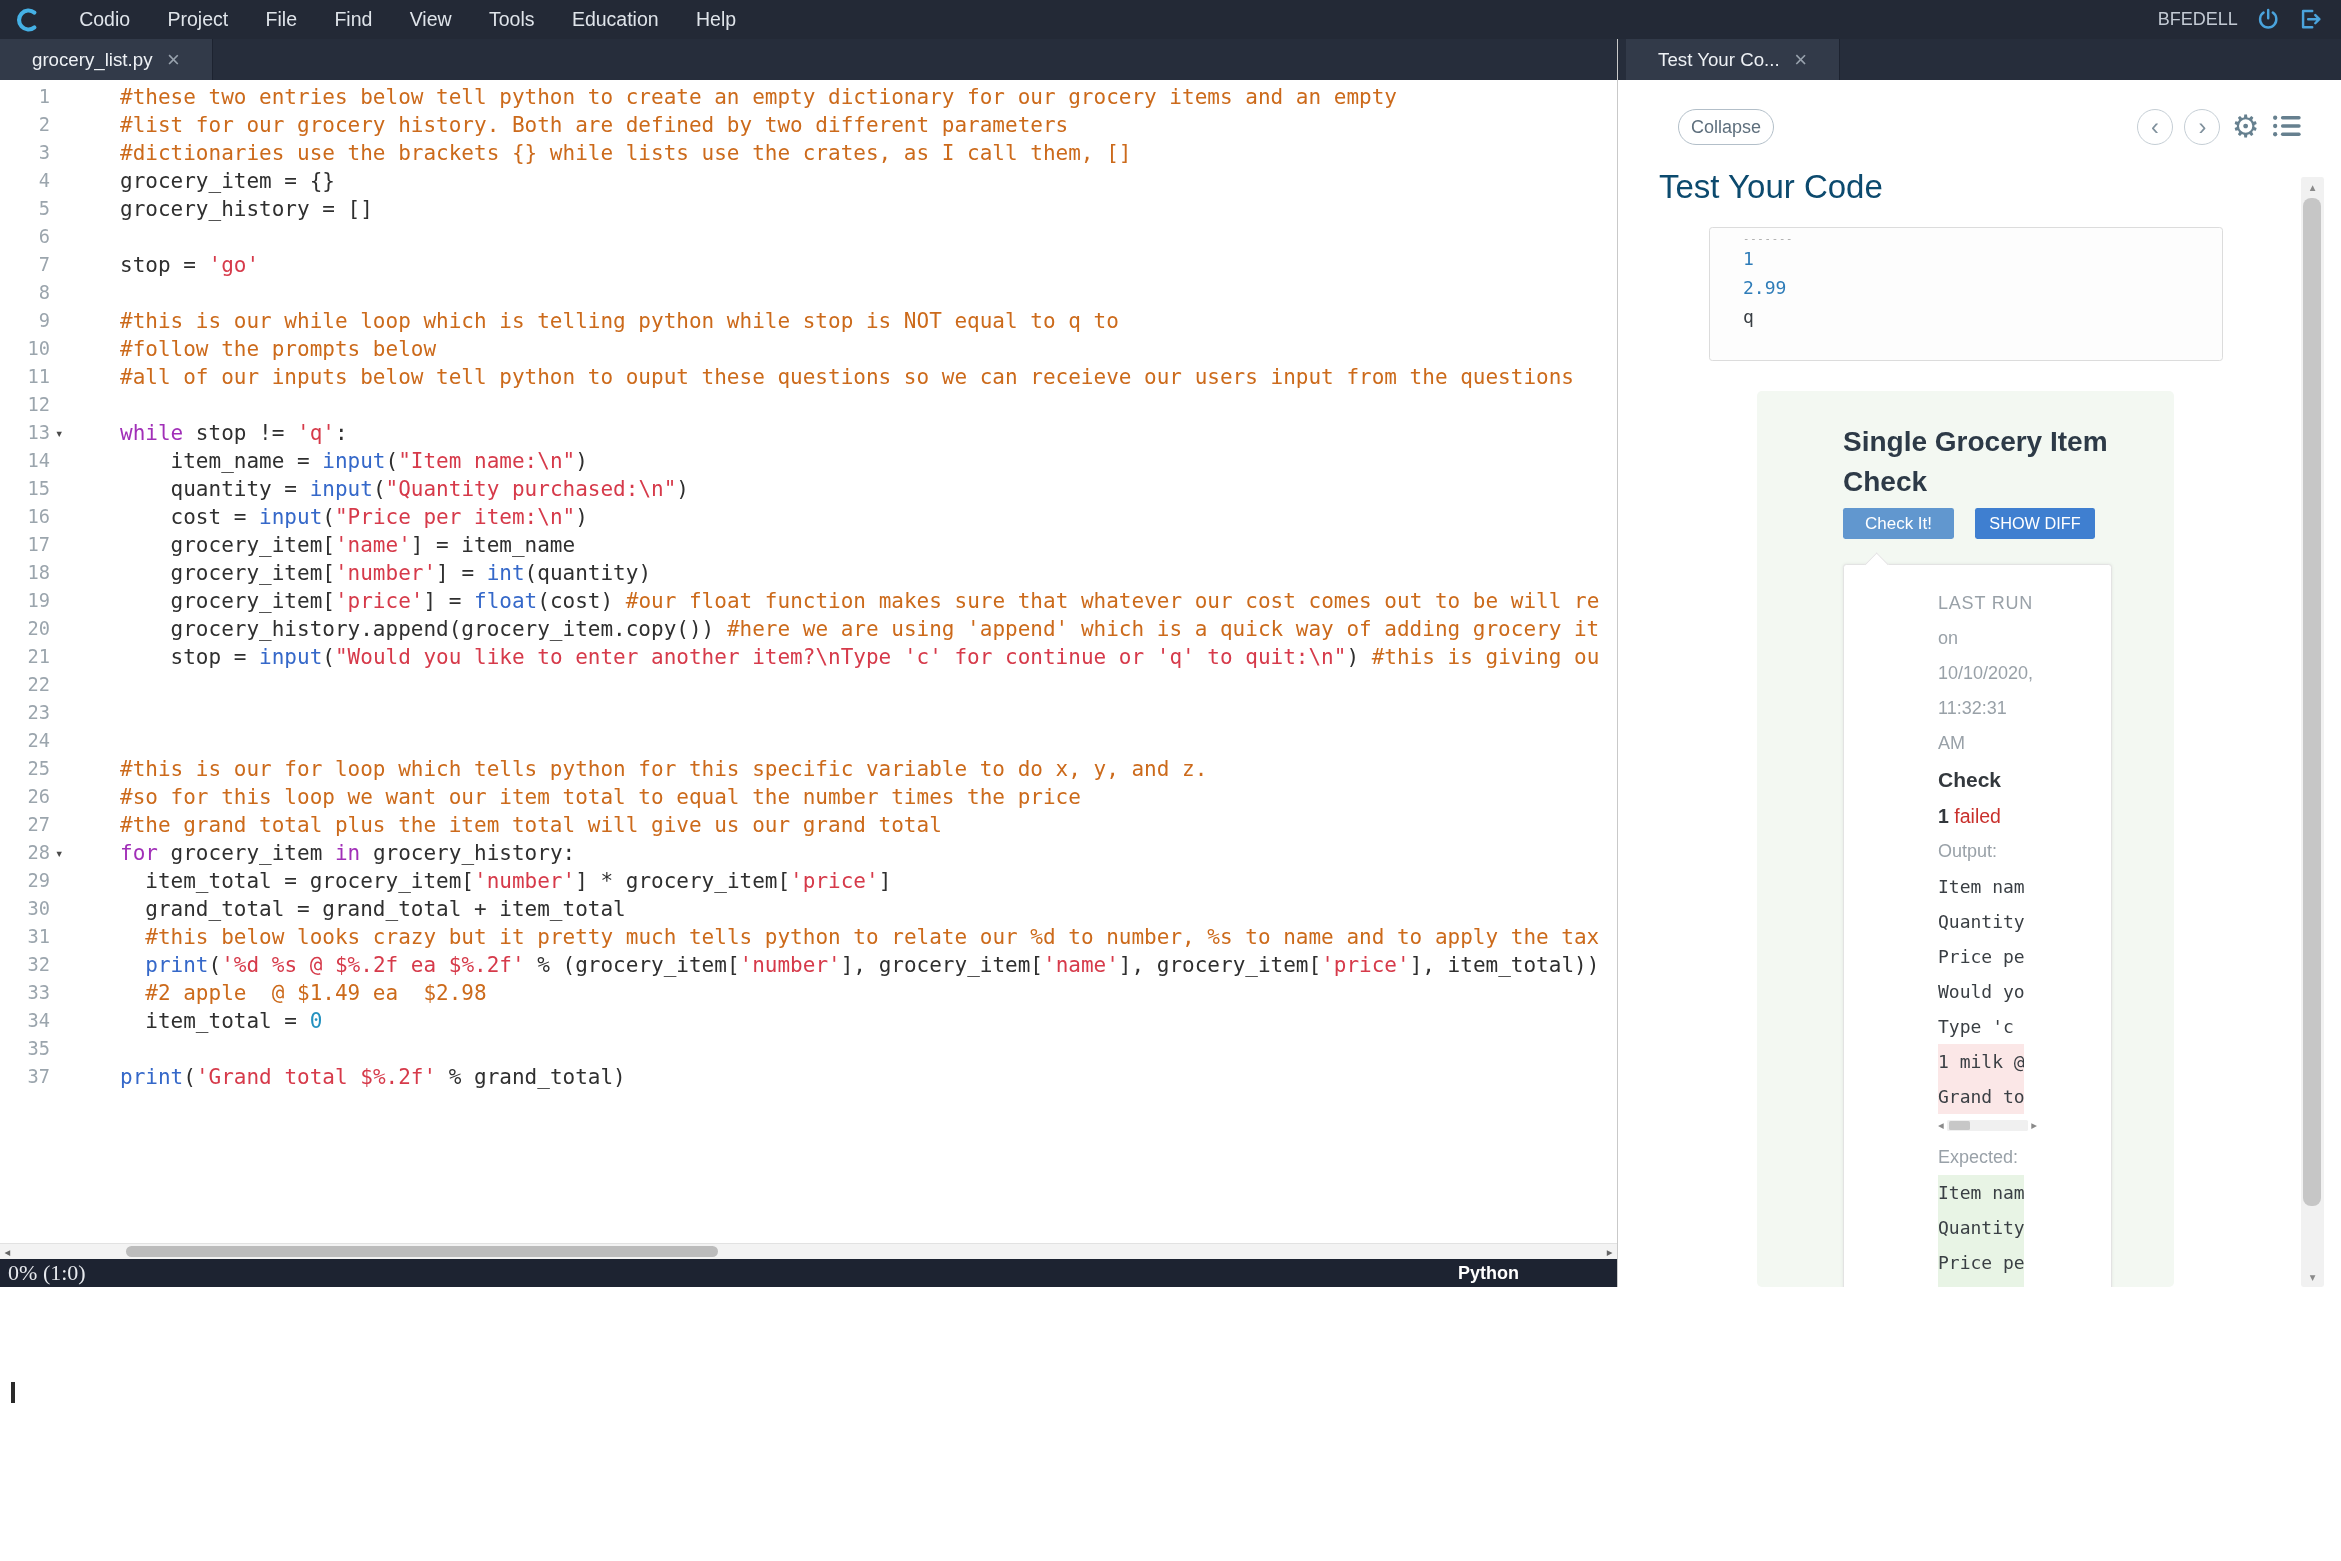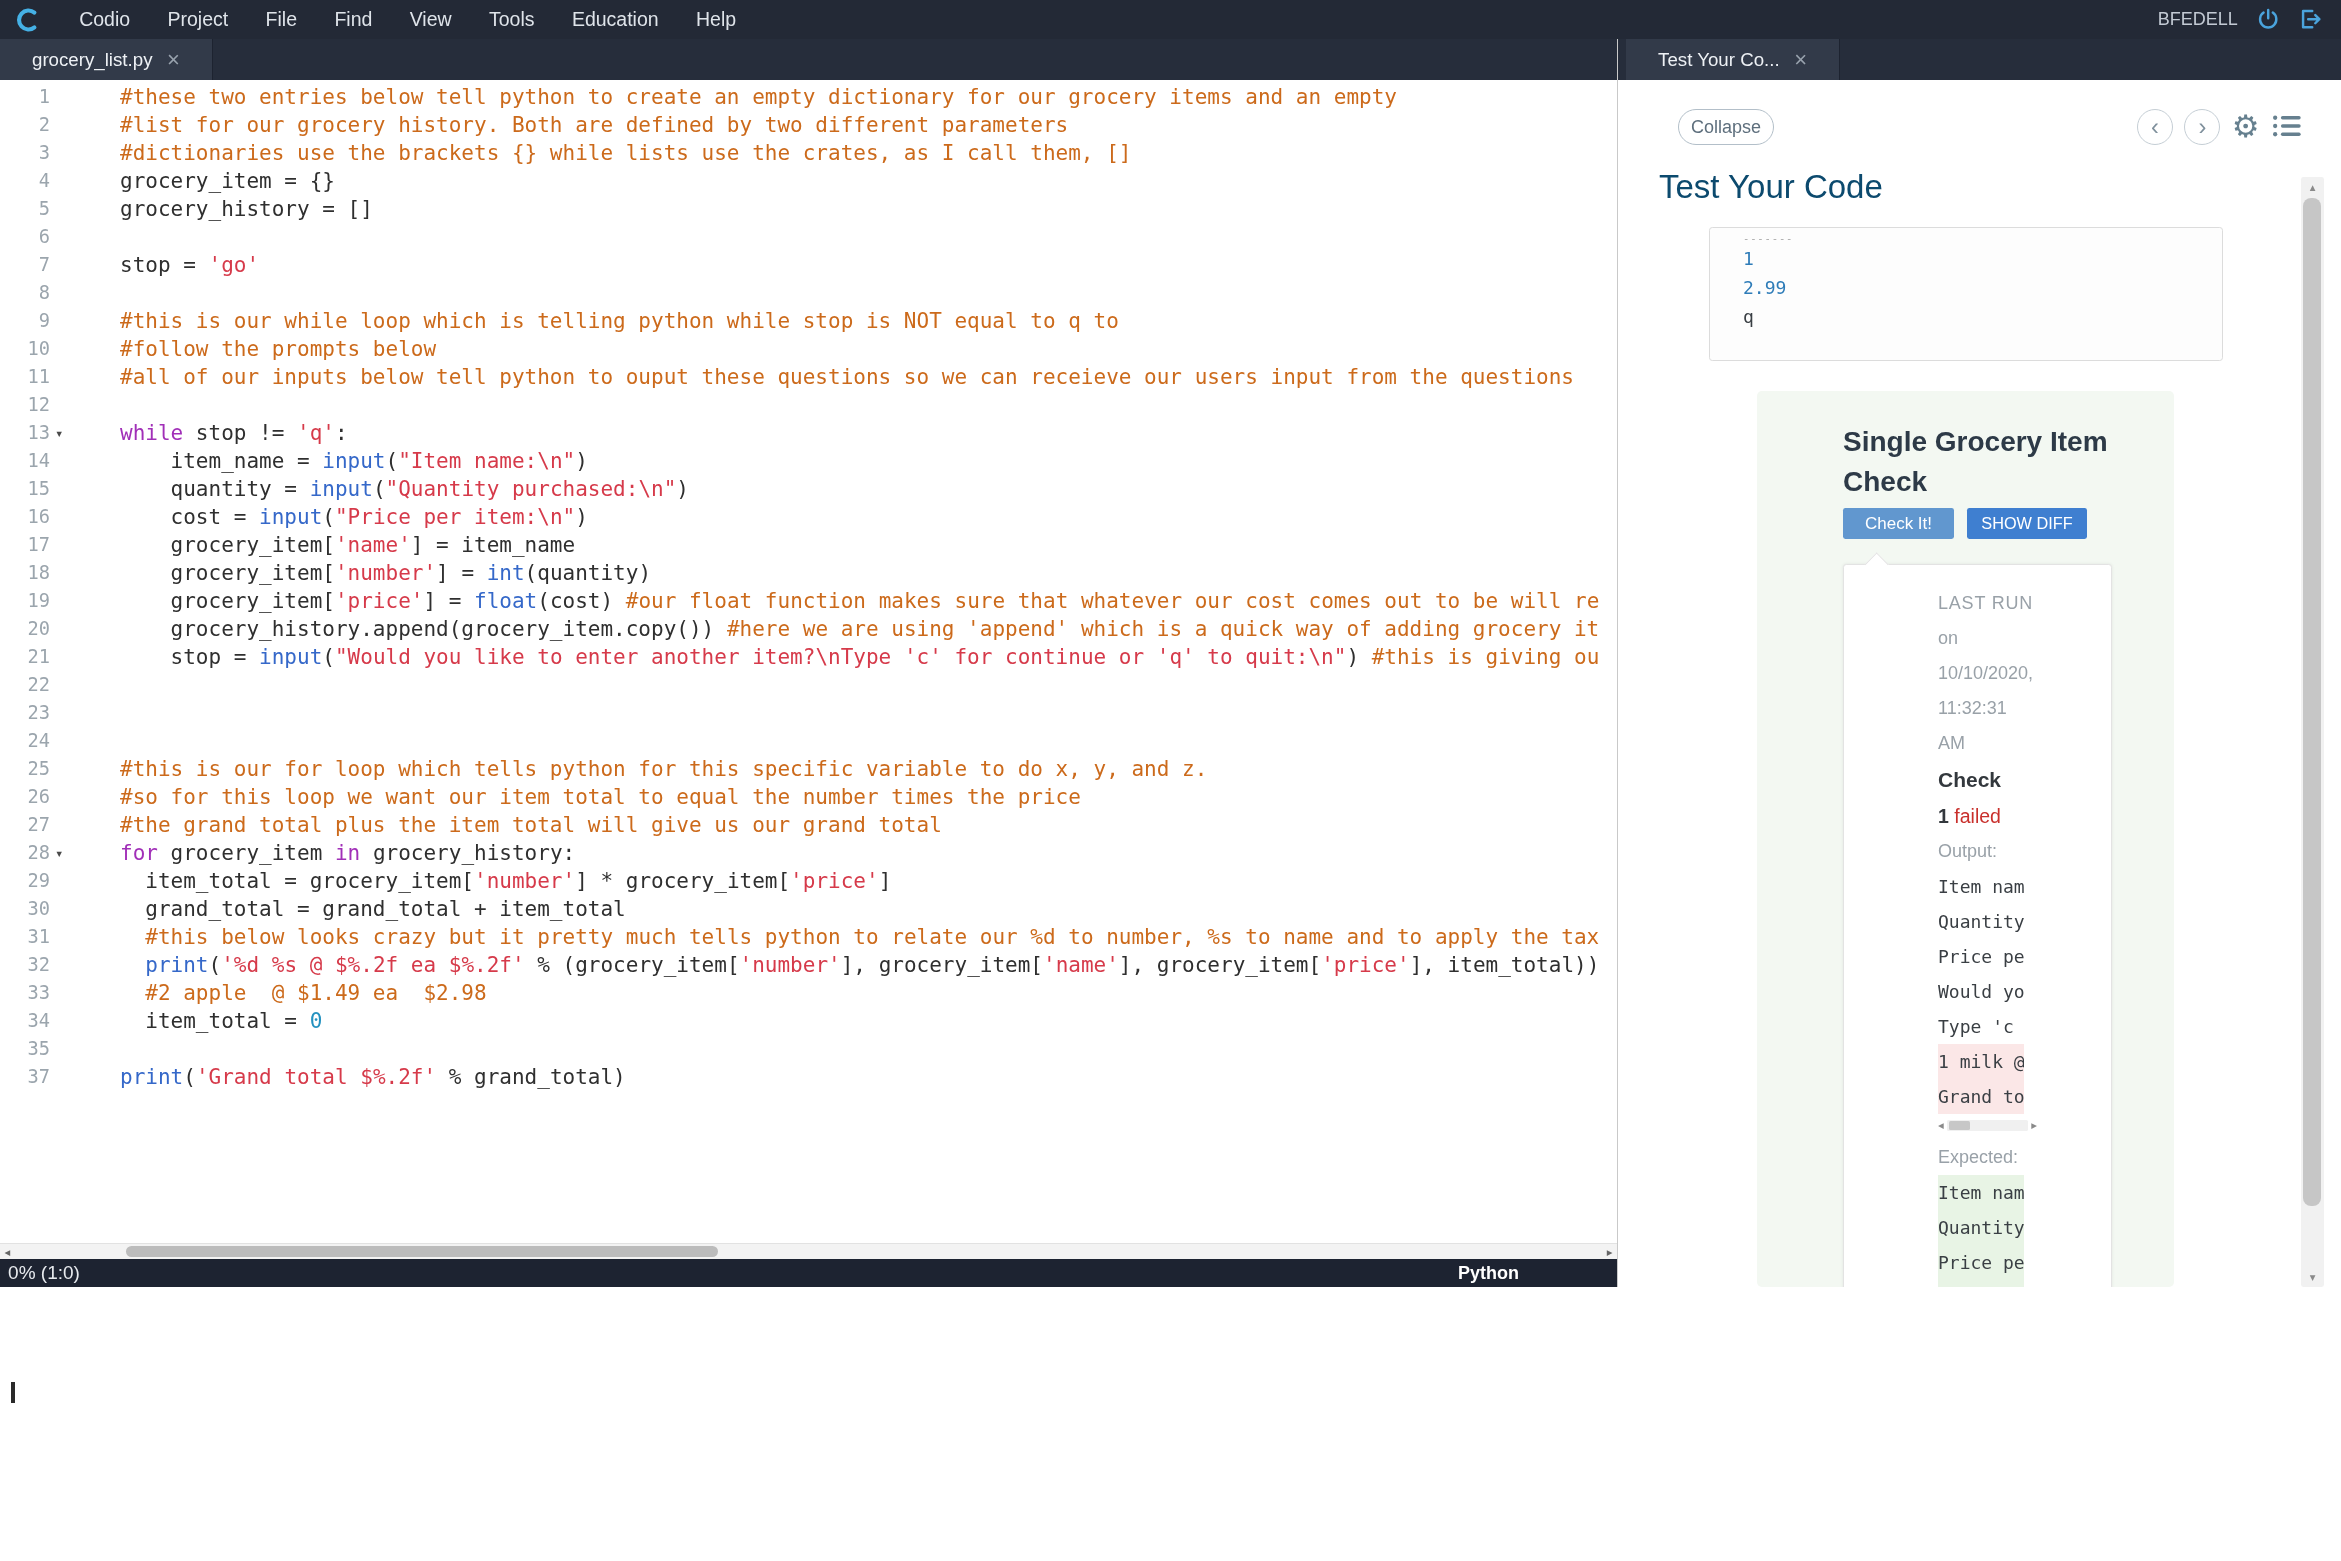--- a/index.html
+++ b/index.html
@@ -42,21 +42,21 @@
   #hscroll{position:absolute;left:0;top:1243px;width:1617px;height:16.3px;background:#f3f3f3;border-top:0.8px solid #e2e2e2}
   #hscroll .harrow{position:absolute;top:0;width:14.6px;height:16.3px;color:#666;font-size:11.4px;
                    display:flex;align-items:center;justify-content:center}
   #hscroll .harrow.left{left:0}
   #hscroll .harrow.right{right:0}
   #hthumb{position:absolute;left:126px;top:2.4px;width:592px;height:10.6px;background:#bcbcbc;border-radius:5.7px}
 
   
   #statusbar{position:absolute;left:0;top:1259px;width:1617px;height:28.5px;background:#1d2331;
              display:flex;align-items:center;color:#e7eaee}
-  #statusbar .pos{margin-left:8.1px;font-family:Liberation Sans, sans-serif;font-size:19px}
+  #statusbar .pos{margin-left:8.1px;font-family:Liberation Serif, serif;font-size:22px}
   #statusbar .lang{position:absolute;right:98px;font-size:18px;font-weight:bold;color:#fff}
 
   
   #console-area{position:absolute;left:0;top:1287px;width:2342px;height:274px;background:#fff}
   #console-mark{position:absolute;left:11.4px;top:95px;width:4.1px;height:21px;background:#2a2a2a}
 
   
   #right-panel{position:absolute;left:1617px;top:39px;width:725px;height:1248px;background:#fff;
                border-left:0.8px solid #c9c9c9;overflow:hidden}
   #right-tabbar{position:absolute;left:0;top:0;width:725px;height:41px;background:#262d3b;display:flex}
@@ -77,21 +77,21 @@
                font-family:"DejaVu Sans Mono",monospace}
   #preview-box .dashes{padding:4.9px 0 0 33px;font-size:10.6px;color:#a8a8a8;letter-spacing:0.8px;line-height:11.4px}
   .pv-line{padding-left:33px;font-size:18px;line-height:29px;white-space:pre}
   .pv-blue{color:var(--preview-blue,#2e7cb8)}
   .pv-dark{color:#3a3f44}
 
   #check-section{position:absolute;left:139px;top:352px;width:417px;height:896px;
                  background:#f3f8f2;border-radius:4.9px}
   #check-title{margin:0;position:absolute;left:86px;top:31px;width:301px;font-size:28px;line-height:40px;
                font-weight:700;color:#2d3a47}
-  .btn-row{position:absolute;left:86px;top:117px;display:flex;gap:13px}
+  .btn-row{position:absolute;left:86px;top:117px;display:flex;gap:21px}
   .btn-check{width:111px;height:31px;background:var(--check-btn-blue,#6197cf);color:#fff;border:none;
              border-radius:2.4px;font-size:17px;font-family:"Liberation Sans",sans-serif}
   .btn-diff{width:120px;height:31px;background:var(--diff-btn-blue,#3f7fd0);color:#fff;border:none;
             border-radius:2.4px;font-size:16.3px;font-weight:400;font-family:"Liberation Sans",sans-serif}
 
   #result-card{position:absolute;left:86px;top:173px;width:269px;min-height:789px;background:#fff;
                border:0.8px solid #e3e3e3;border-radius:3.3px;box-shadow:0 0.8px 3.3px rgba(0,0,0,.08);
                padding:21px 11.4px 16.3px 94px;box-sizing:border-box}
   .notch{position:absolute;top:-9px;left:24.4px;width:16.3px;height:16.3px;background:#fff;
          border-left:0.8px solid #e3e3e3;border-top:0.8px solid #e3e3e3;transform:rotate(45deg)}

